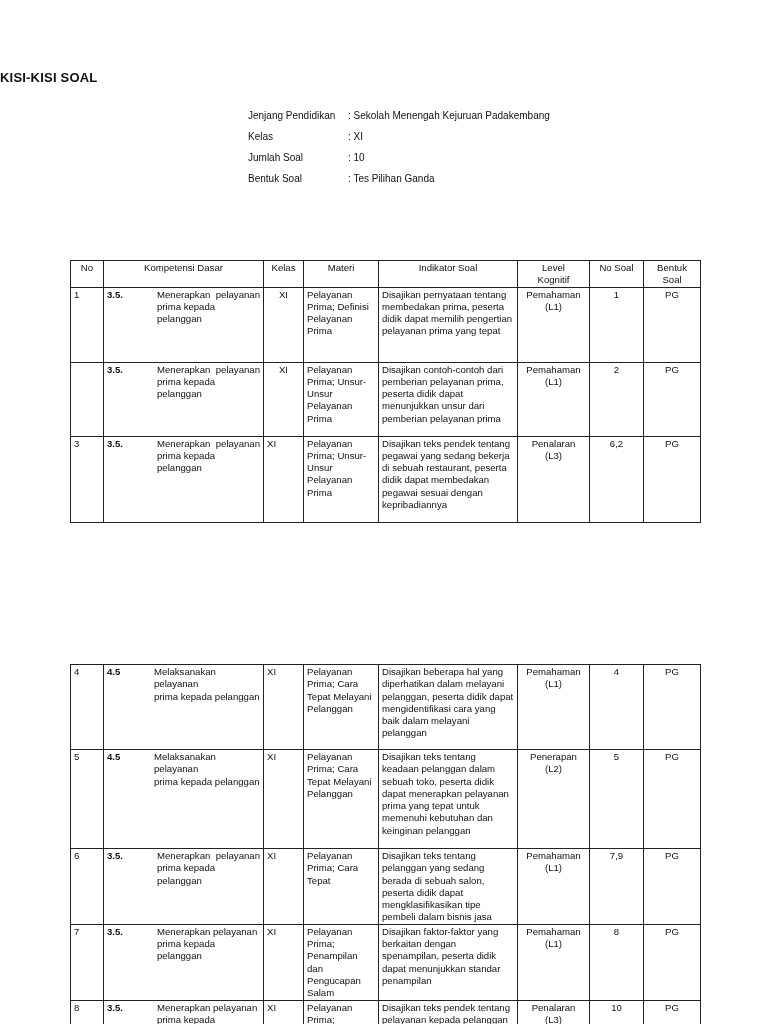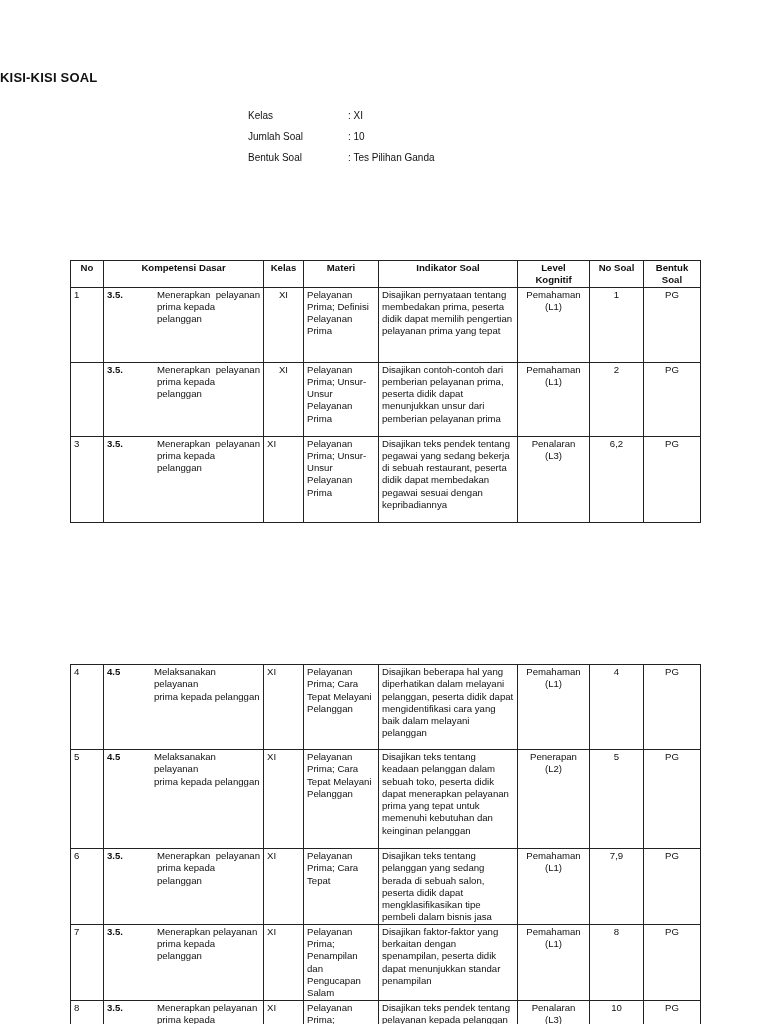--- a/index.html
+++ b/index.html
@@ -47,21 +47,21 @@
       font-size: 9.6px;
       line-height: 12.3px;
     }
     table.kisi td, table.kisi th {
       border: 1px solid #222;
       vertical-align: top;
       padding: 1px 3px 0 3px;
       overflow: hidden;
     }
     table.kisi th {
-      font-weight: bold;
+      font-weight: normal;
       text-align: center;
     }
     .c-no { width: 33px; }
     .c-kd { width: 160px; }
     .c-kelas { width: 40px; }
     .c-materi { width: 75px; }
     .c-ind { width: 139px; }
     .c-level { width: 72px; }
     .c-nosoal { width: 54px; }
     .c-bentuk { width: 57px; }
@@ -89,20 +89,24 @@
     }
     #table1 { top: 260px; }
     #table2 { top: 664px; }
   </style>
 </head>
 <body>
 
 <div class="title">KISI-KISI SOAL</div>
 
 <div class="info">
+  <div class="info-row">
+    <span class="info-label">Jenjang Pendidikan</span>
+    <span class="info-value">: Sekolah Menengah Kejuruan Padakembang</span>
+  </div>
   <div class="info-row">
     <span class="info-label">Kelas</span>
     <span class="info-value">: XI</span>
   </div>
   <div class="info-row">
     <span class="info-label">Jumlah Soal</span>
     <span class="info-value">: 10</span>
   </div>
   <div class="info-row">
     <span class="info-label">Bentuk Soal</span>

